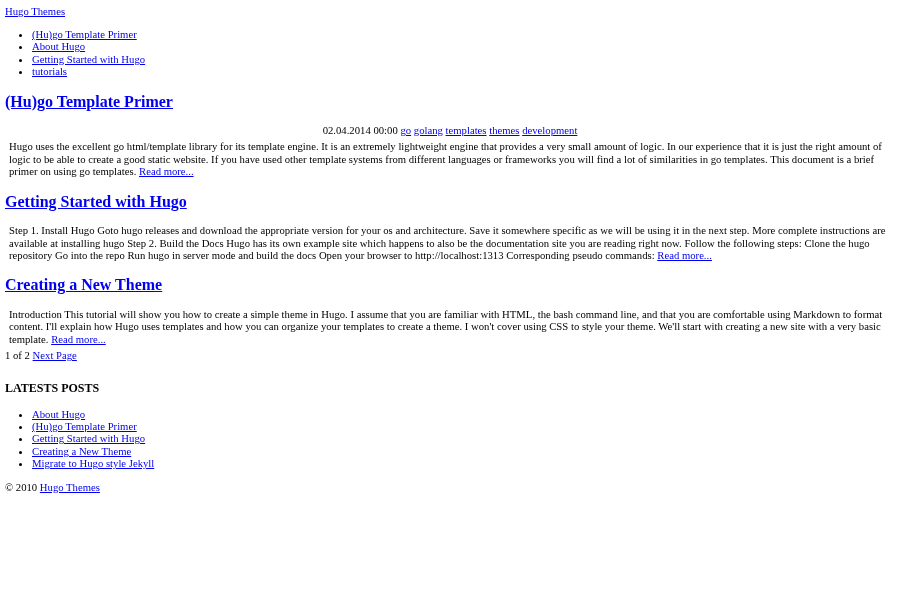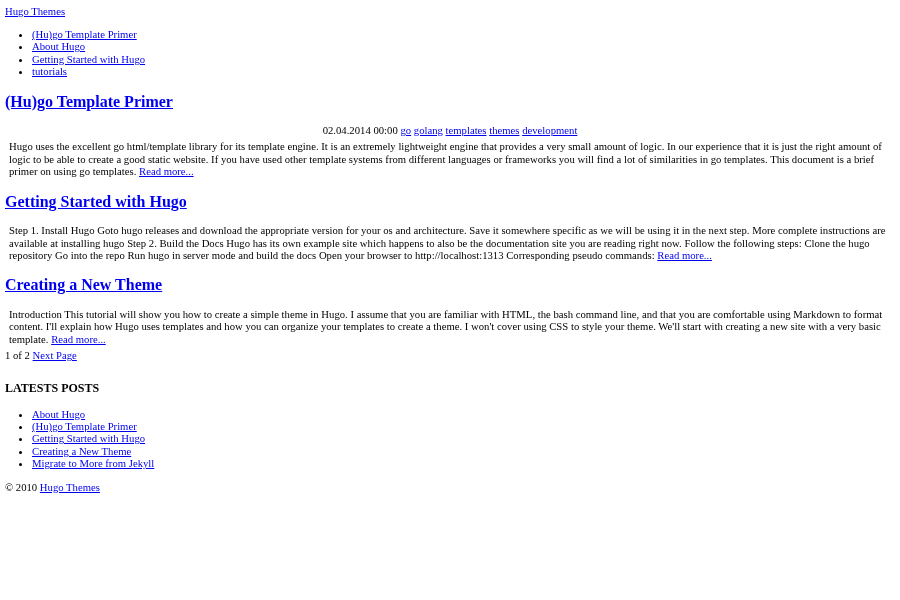--- a/index.html
+++ b/index.html
@@ -107,21 +107,21 @@
     <a href="#">Next Page</a>
   </div>
 
   <section>
     <h3 class="latest-heading">LATESTS POSTS</h3>
     <ul class="link-list">
       <li><a href="#">About Hugo</a></li>
       <li><a href="#">(Hu)go Template Primer</a></li>
       <li><a href="#">Getting Started with Hugo</a></li>
       <li><a href="#">Creating a New Theme</a></li>
-      <li><a href="#">Migrate to More from Jekyll</a></li>
+      <li><a href="#">Migrate to Hugo style Jekyll</a></li>
     </ul>
   </section>
 
 </main>
 
 <footer class="site-footer">
   <span>© 2010</span>
   <a href="#">Hugo Themes</a>
 </footer>
 

